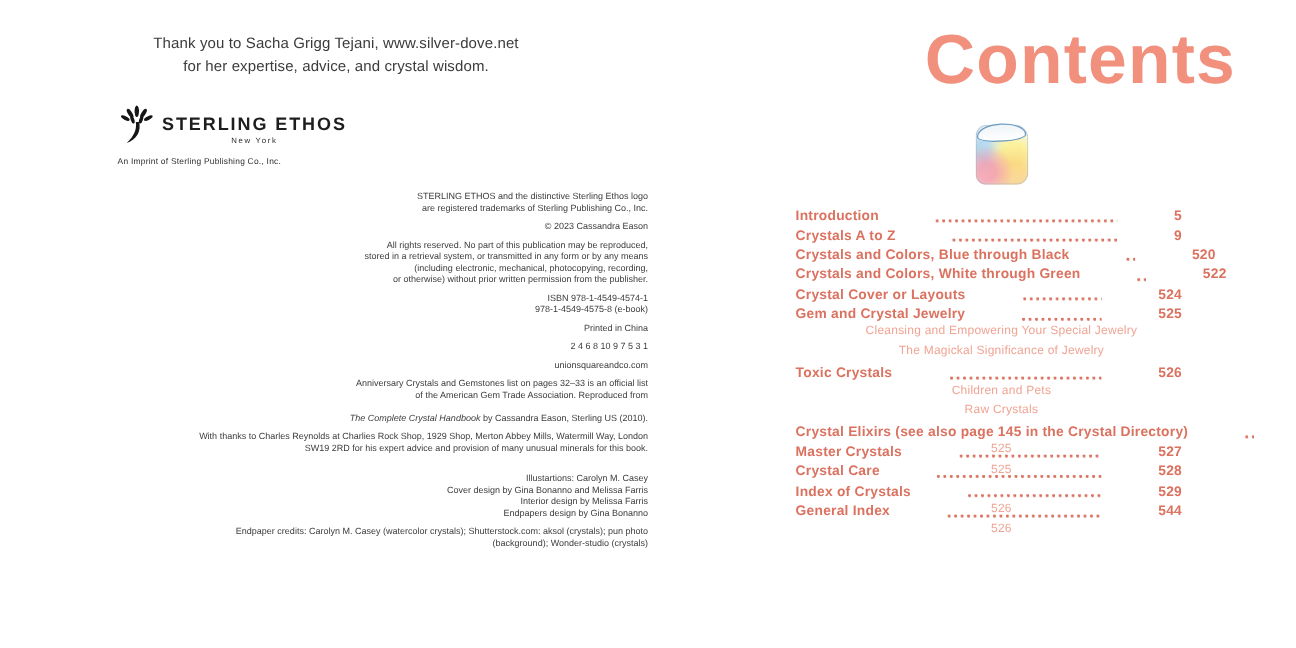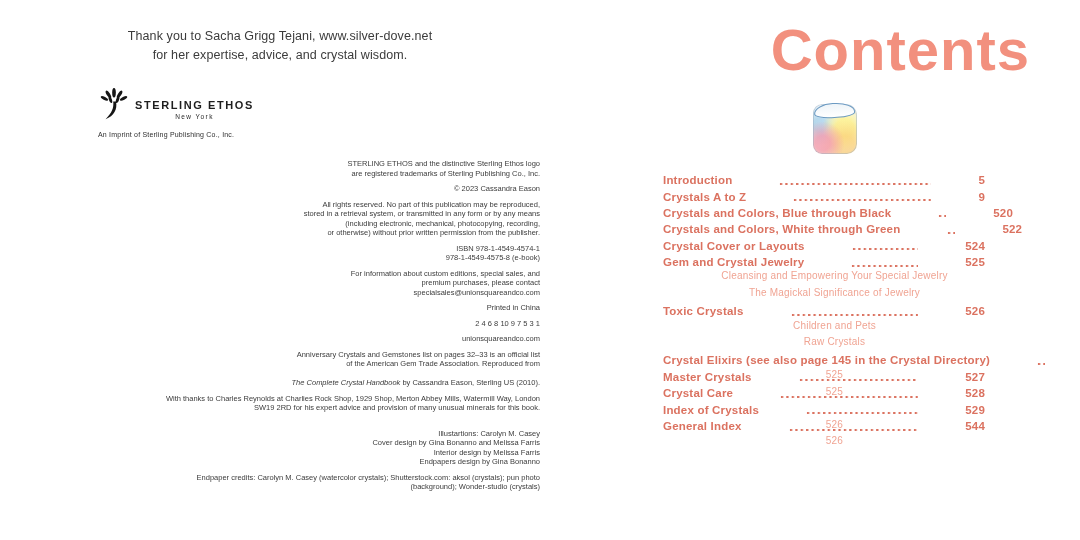--- a/index.html
+++ b/index.html
@@ -14,21 +14,21 @@
 
   
   .dedication {
     position:absolute; top:27px; left:70px; width:420px;
     text-align:center; font-size:12.5px; line-height:19px; color:#3b3b3b;
     white-space:pre-line; letter-spacing:.1px;
   }
   .logo { position:absolute; top:86px; left:98px; }
   .logo-row { display:flex; align-items:flex-end; }
   .logo-text { margin-left:5px; margin-bottom:6px; }
-  .logo-name { font-size:11px; letter-spacing:1.6px; color:#1e1e1e; font-weight:bold; }
+  .logo-name { font-size:15px; letter-spacing:1.6px; color:#1e1e1e; font-weight:bold; }
   .logo-city { font-size:6.5px; letter-spacing:1.4px; color:#2a2a2a; text-align:center; margin-top:2px; }
   .logo-imprint { font-size:7px; color:#2e2e2e; margin-top:5px; letter-spacing:.2px; }
 
   .copy {
     position:absolute; left:100px; top:159px; width:440px;
     font-size:7.5px; line-height:9.5px; color:#3c3c3c;
   }
   .copy p { margin:0 0 6px 0; white-space:pre-line;text-align:right; }
   .copy p.gap-before { margin-top:16px; }
   .italic { font-style:italic; }
@@ -111,23 +111,20 @@
   <div class="copy">
     <p>STERLING ETHOS and the distinctive Sterling Ethos logo
 are registered trademarks of Sterling Publishing Co., Inc.</p>
     <p>© 2023 Cassandra Eason</p>
     <p>All rights reserved. No part of this publication may be reproduced,
 stored in a retrieval system, or transmitted in any form or by any means
 (including electronic, mechanical, photocopying, recording,
 or otherwise) without prior written permission from the publisher.</p>
     <p>ISBN 978-1-4549-4574-1
 978-1-4549-4575-8 (e-book)</p>
-    <p>For information about custom editions, special sales, and
-premium purchases, please contact
-specialsales@unionsquareandco.com</p>
     <p>Printed in China</p>
     <p>2 4 6 8 10 9 7 5 3 1</p>
     <p>unionsquareandco.com</p>
     <p><span>Anniversary Crystals and Gemstones list on pages 32–33 is an official list
 of the American Gem Trade Association. Reproduced from</span>
       <br><span class="italic">The Complete Crystal Handbook</span><span> by Cassandra Eason, Sterling US (2010).</span></p>
     <p>With thanks to Charles Reynolds at Charlies Rock Shop, 1929 Shop, Merton Abbey Mills, Watermill Way, London
 SW19 2RD for his expert advice and provision of many unusual minerals for this book.</p>
     <p class="gap-before">Illustartions: Carolyn M. Casey
 Cover design by Gina Bonanno and Melissa Farris

